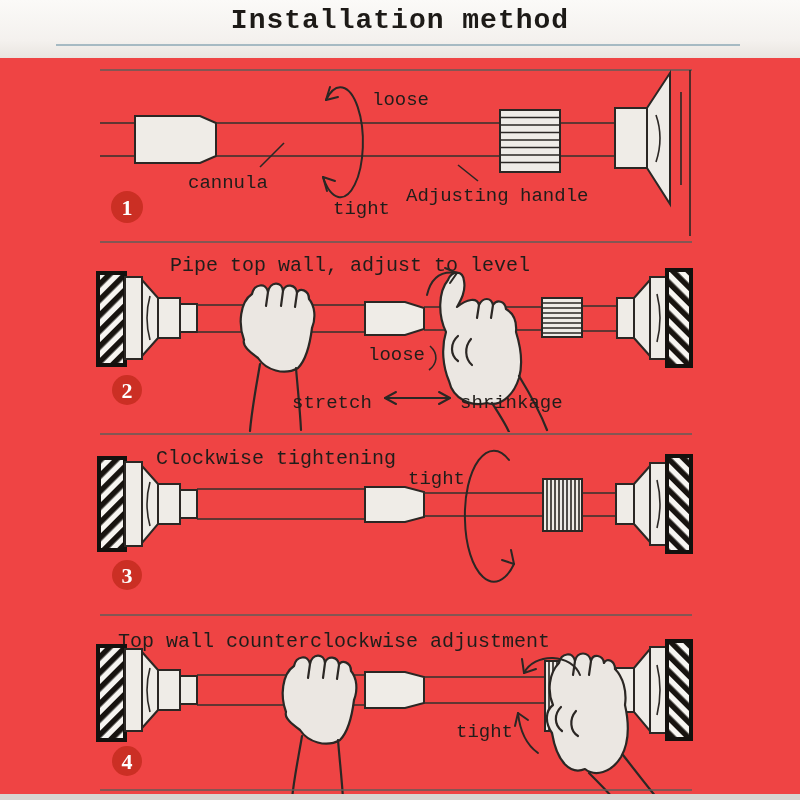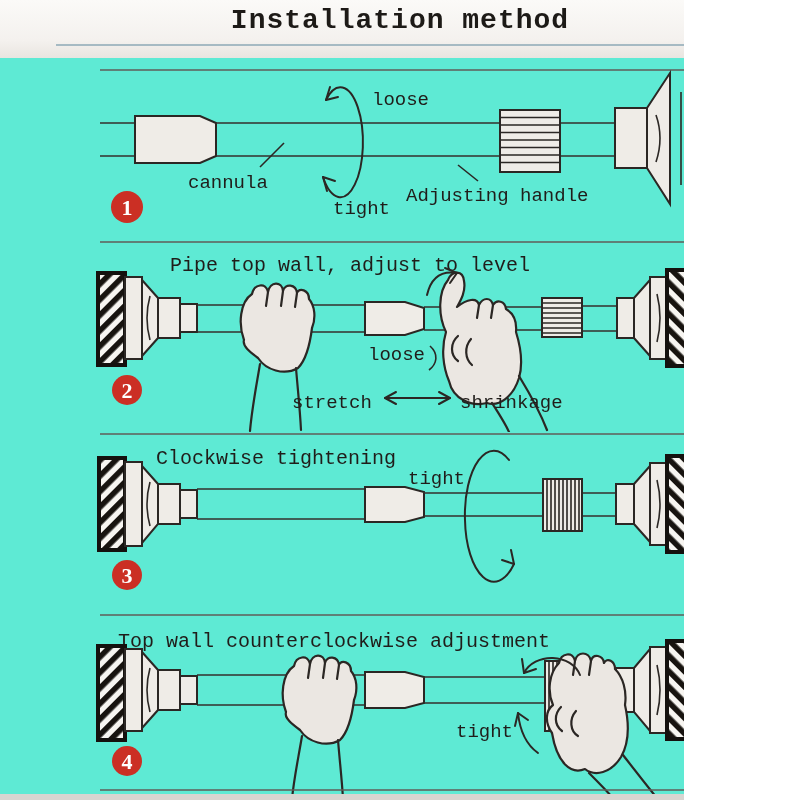--- a/index.html
+++ b/index.html
@@ -1,16 +1,16 @@
 <!DOCTYPE html>
 <html><head>
 <meta charset="utf-8">
 <style>
   html,body{margin:0;padding:0;}
-  .page{position:relative;width:684px;height:800px;background:#5eead4;overflow:hidden;
+  .page{position:relative;width:800px;height:800px;background:#ef4444;overflow:hidden;
         font-family:"Liberation Mono","DejaVu Sans Mono",monospace;}
   .header{position:absolute;top:0;left:0;width:800px;height:58px;
           background:linear-gradient(#fbfaf8,#f4f1ee 70%,#e9e5e0);}
   .page-title{margin:0;padding-top:5px;text-align:center;font-size:28px;font-weight:600;
               letter-spacing:1px;color:#1d1a17;font-family:"Liberation Mono","DejaVu Sans Mono",monospace;}
   .title-underline{position:absolute;top:44px;left:56px;width:684px;height:2px;background:#a6bac3;}
   .panels{position:absolute;top:67px;left:0;}
   .panels svg{display:block;}
   .bottom-strip{position:absolute;left:0;top:794px;width:800px;height:6px;background:#d8d5d1;}
   text{fill:#201d1a;}

